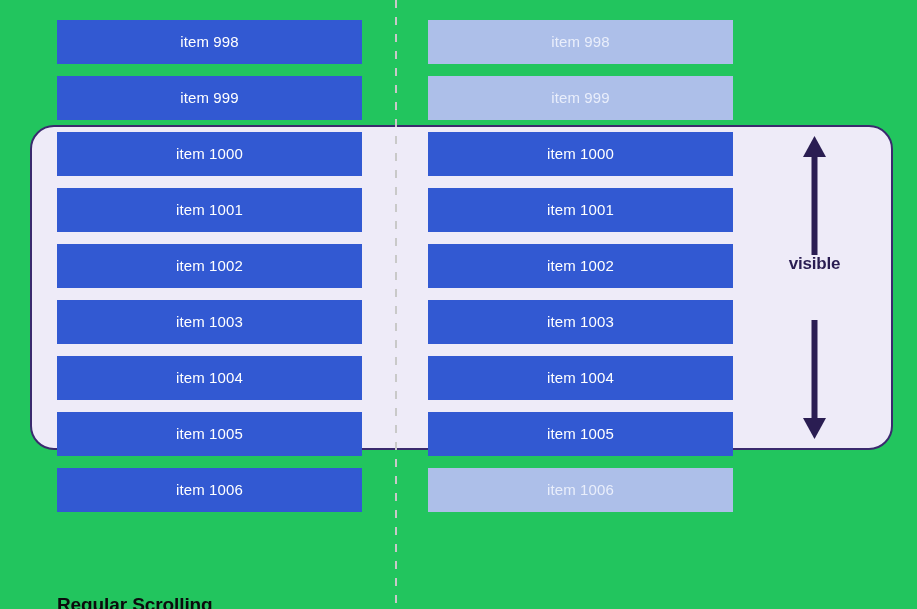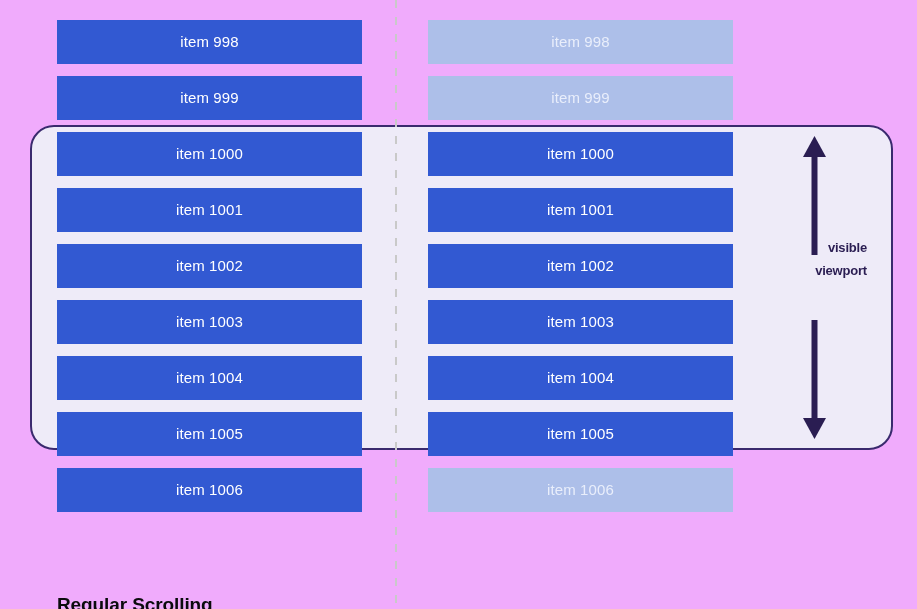--- a/index.html
+++ b/index.html
@@ -8,21 +8,21 @@
     background: #ffffff;
   }
   body {
     font-family: "Liberation Sans", sans-serif;
     -webkit-font-smoothing: antialiased;
   }
   #canvas {
     position: relative;
     width: 917px;
     height: 609px;
-    background: #f0abfc;
+    background: #22c55e;
     overflow: hidden;
   }
 
   
   .viewport-box {
     position: absolute;
     left: 30px;
     top: 125px;
     width: 863px;
     height: 325px;
@@ -89,25 +89,25 @@
   }
   .arrow-svg {
     position: absolute;
     left: 0;
     top: 0;
     display: block;
   }
   .viewport-label {
     position: absolute;
     left: 0;
-    top: 106px;
+    top: 122px;
     width: 105px;
-    text-align: right;
+    text-align: center;
     font-family: "Liberation Sans", sans-serif;
-    font-size: 13px;
+    font-size: 17px;
     font-weight: bold;
     line-height: 23px;
     color: #2a1d52;
     letter-spacing: -0.2px;
   }
   .viewport-label .line { display: block; }
 
   
   .caption {
     position: absolute;
@@ -167,19 +167,18 @@
     <svg class="arrow-svg" width="105" height="315" viewBox="0 0 105 315" xmlns="http://www.w3.org/2000/svg">
 
       <line x1="52.5" y1="125" x2="52.5" y2="22" stroke="#2a1d52" stroke-width="6"></line>
       <polygon points="52.5,6 41,27 64,27" fill="#2a1d52"></polygon>
 
       <line x1="52.5" y1="190" x2="52.5" y2="292" stroke="#2a1d52" stroke-width="6"></line>
       <polygon points="52.5,309 41,288 64,288" fill="#2a1d52"></polygon>
     </svg>
     <div class="viewport-label">
       <span class="line">visible</span>
-      <span class="line">viewport</span>
     </div>
   </div>
 
   <div class="caption left">Regular Scrolling</div>
 
 </div>
 
 </body></html>

